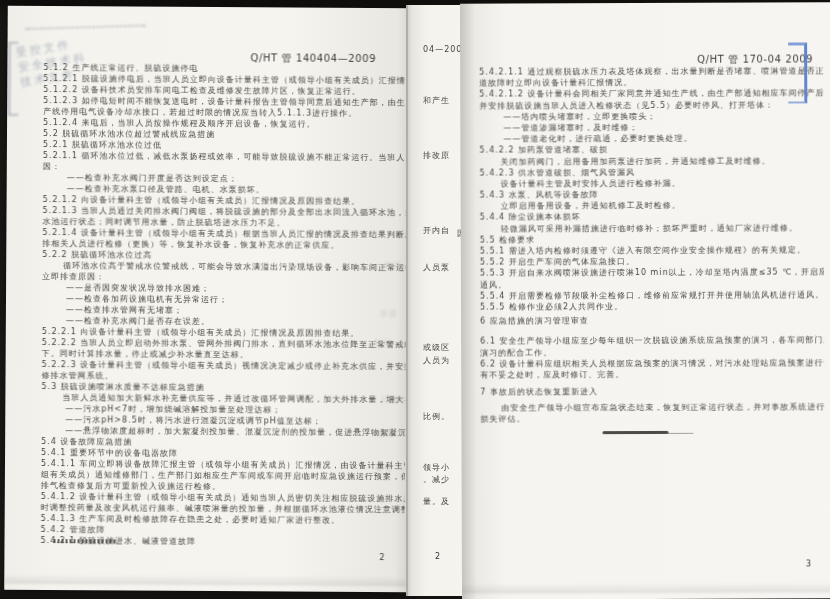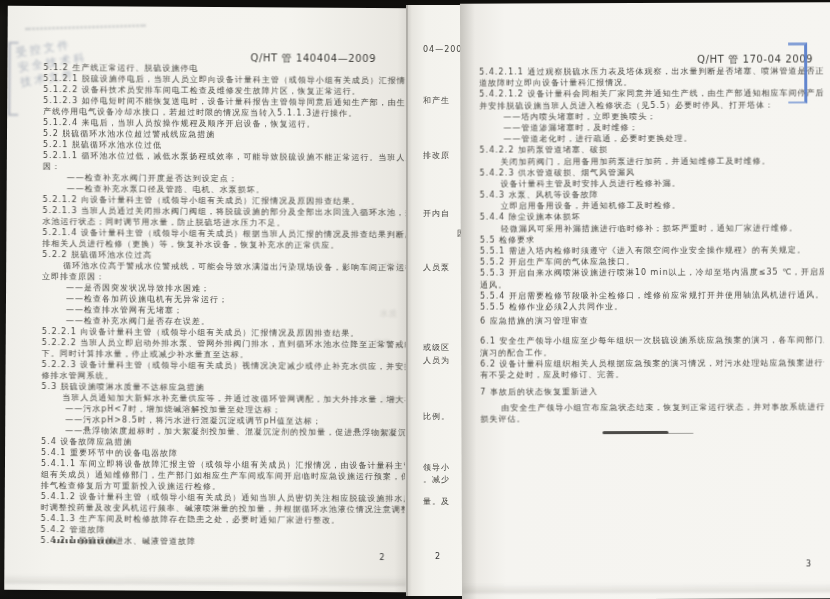--- a/index.html
+++ b/index.html
@@ -120,21 +120,21 @@
     <div class="microprint"></div>
     <div class="pagenum" style="left:375px;top:545px;">2</div>
     <div class="curl"></div>
   </div>
 
   <div class="sheet sheet-mid">
     <div>
         <span class="frag" style="top: 40px;">04—2009</span>
         <span class="frag" style="top: 90px;">和产生</span>
         <span class="frag" style="top: 145px;">排改原</span>
-        <span class="frag" style="top: 203px; text-align: right;">开内自</span>
+        <span class="frag" style="top: 220px; text-align: right;">开内自</span>
         <span class="frag" style="top: 223px; padding-left: 34px;">因。订</span>
         <span class="frag" style="top: 257px;">人员泵</span>
         <span class="frag" style="top: 337px;">或级区</span>
         <span class="frag" style="top: 350px; font-family: Liberation Serif, serif;">人员为</span>
         <span class="frag" style="top: 390px; margin-top: 16px;">比例。</span>
         <span class="frag" style="top: 457px;">领导小</span>
         <span class="frag" style="top: 469px;">。减少</span>
         <span class="frag" style="top: 491px;">量。及</span>
       </div>
     <div class="pagenum" style="left:29px;top:547px;">2</div>

